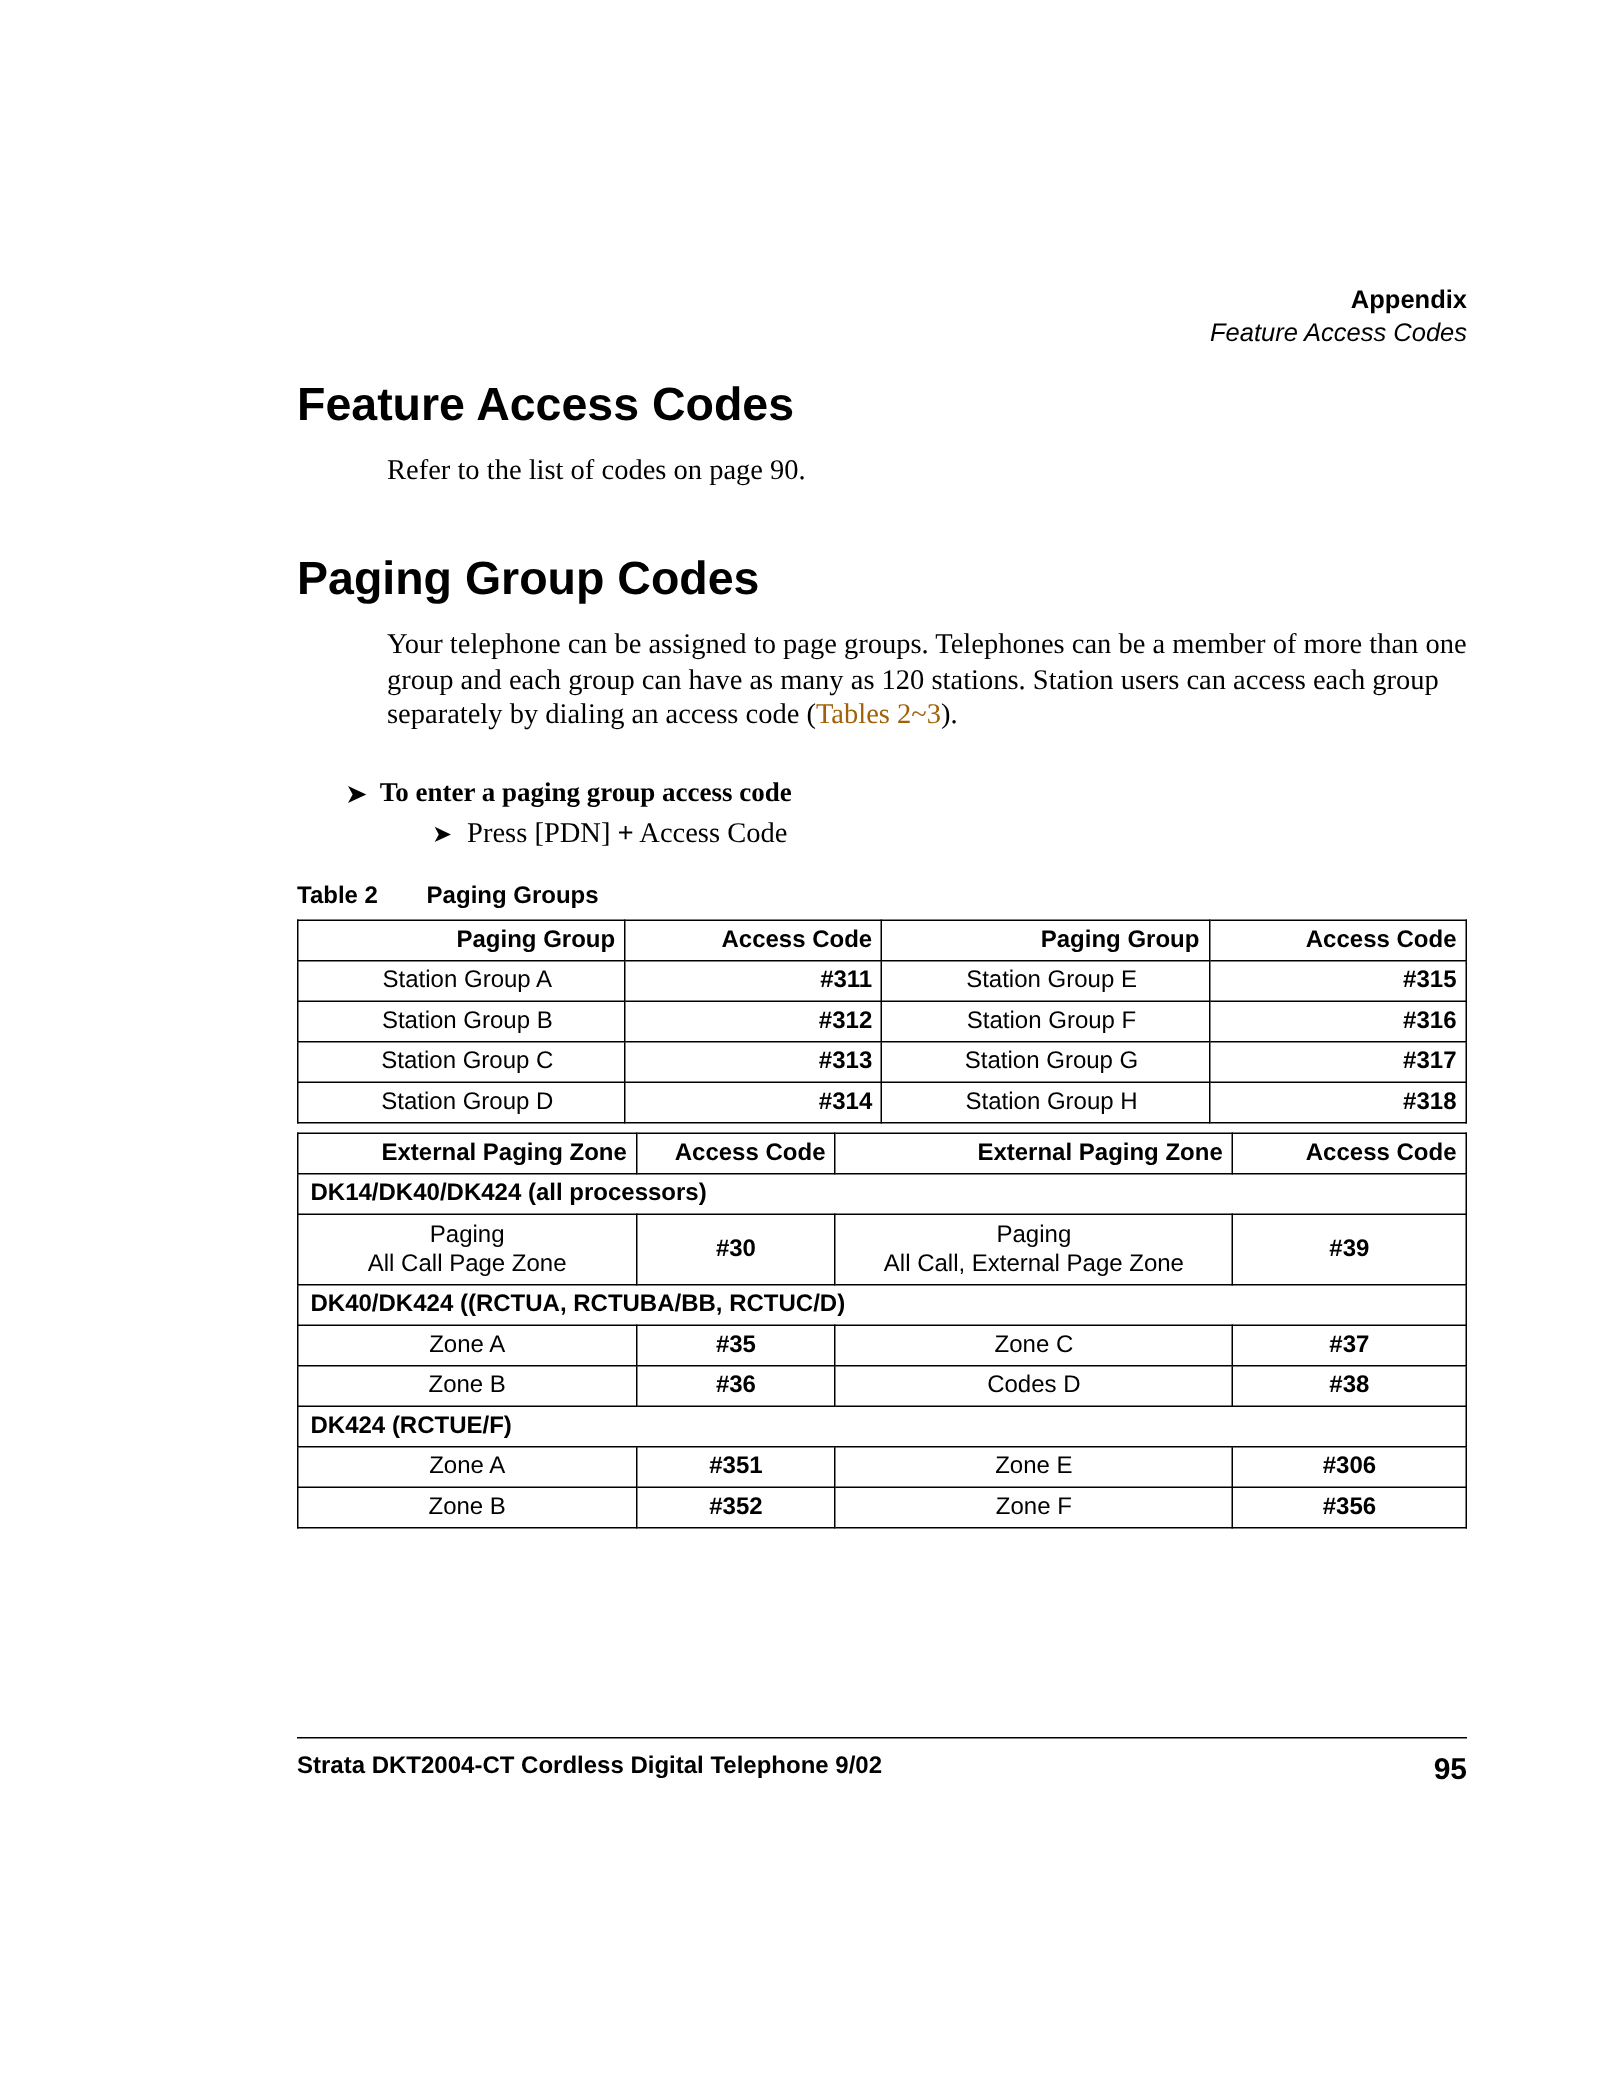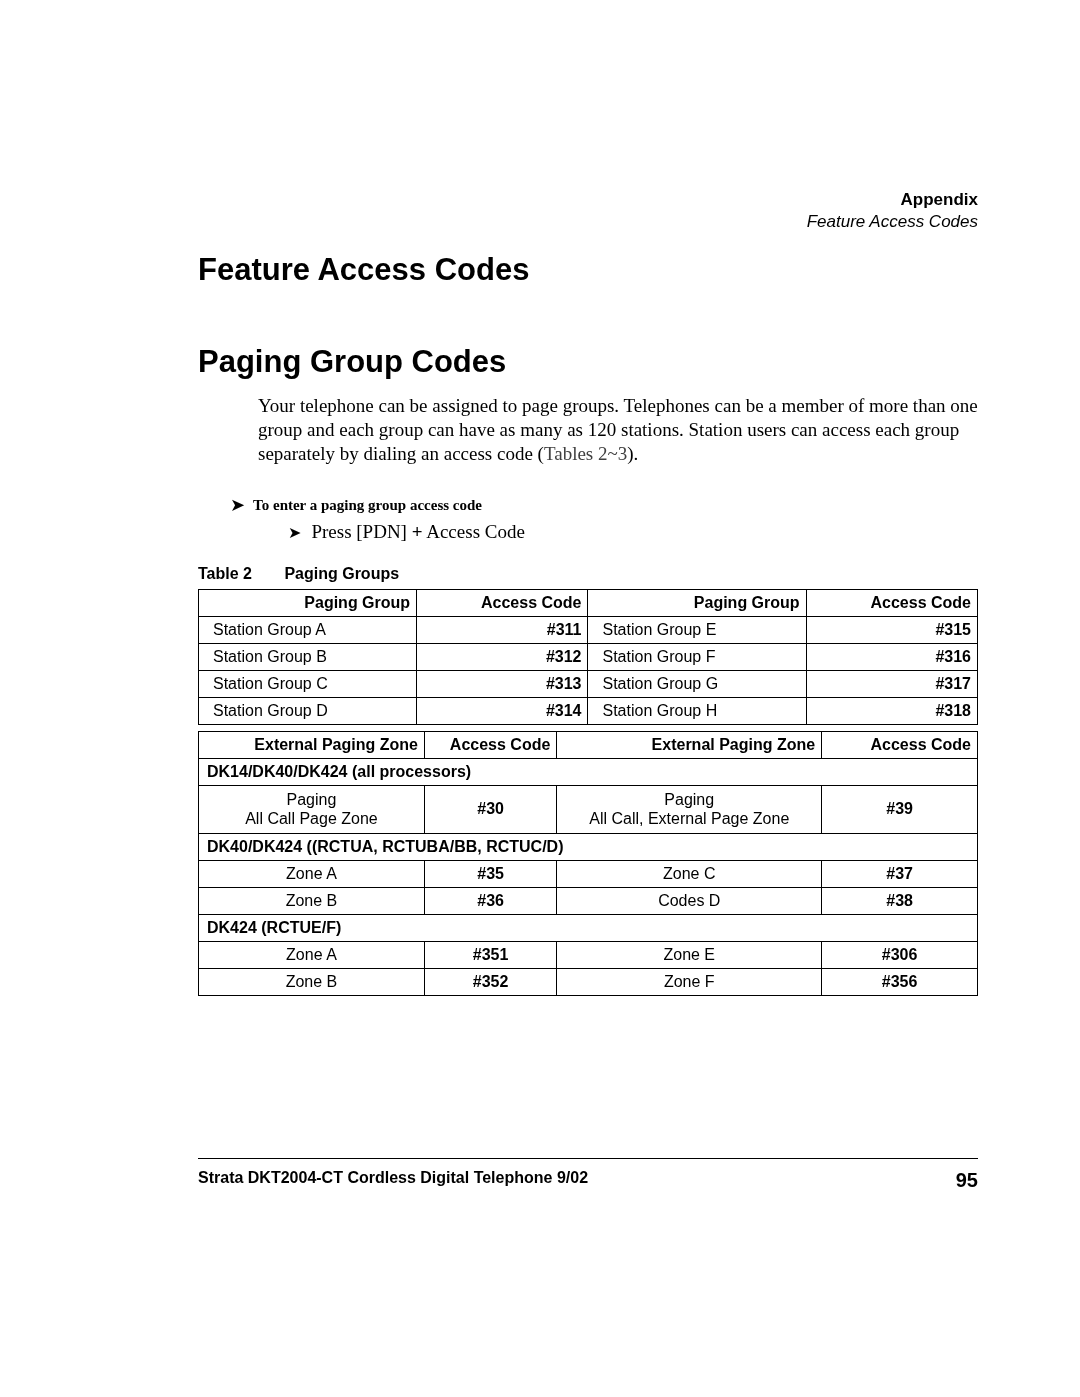--- a/index.html
+++ b/index.html
@@ -57,21 +57,21 @@
     margin-top: 28px;
     margin-left: 32px;
   }
   .arrow-glyph {
     font-size: 18px;
     margin-right: 8px;
     transform: translateY(1px);
   }
   .arrow-text {
     font-family: "Times New Roman", Times, serif;
-    font-size: 15px;
+    font-size: 18px;
     font-weight: bold;
     text-align: right;
   }
   .sub-arrow-line {
     display: flex;
     align-items: baseline;
     margin-top: 6px;
     margin-left: 90px;
   }
   .sub-arrow-glyph {
@@ -99,21 +99,21 @@
     padding: 4px 6px;
     vertical-align: middle;
   }
   th {
     font-weight: bold;
     text-align: right;
   }
   table.pg {
     table-layout: fixed;
   }
-  table.pg td.name { text-align: left; padding-left: 14px; }
+  table.pg td.name { text-align: center; padding-left: 14px; }
   table.pg td.code { text-align: right; font-weight: bold; }
   table.zones { table-layout: fixed; margin-top: 6px; }
   table.zones td.zone { text-align: center; }
   table.zones td.code { text-align: center; font-weight: bold; }
   table.zones td.grouprow {
     text-align: left;
     font-weight: bold;
     padding-left: 8px;
   }
   table.zones td.multi {
@@ -135,35 +135,36 @@
   }
   .footer-line {
     display: flex;
     justify-content: space-between;
     font-family: Arial, Helvetica, sans-serif;
     font-size: 16px;
     font-weight: bold;
   }
   .footer-left { }
   .footer-right { font-size: 20px; }
-  .link { color: #404040; }
+  .link { color: #a16207; }
 </style>
 </head>
 <body>
 
 <div class="page">
 
   <div class="header-block">
     <div class="header-appendix">Appendix</div>
     <div class="header-sub">Feature Access Codes</div>
   </div>
 
   <div class="content">
 
     <h1>Feature Access Codes</h1>
+    <p class="body-text">Refer to the list of codes on page 90.</p>
 
     <div class="gap-lg"></div>
 
     <h1>Paging Group Codes</h1>
     <p class="body-text">
       <span>Your telephone can be assigned to page groups. Telephones can be a member of more than one group and each group can have as many as 120 stations. Station users can access each group separately by dialing an access code (</span><span class="link">Tables 2~3</span><span>).</span>
     </p>
 
     <div class="arrow-line">
       <span class="arrow-glyph">➤</span>

